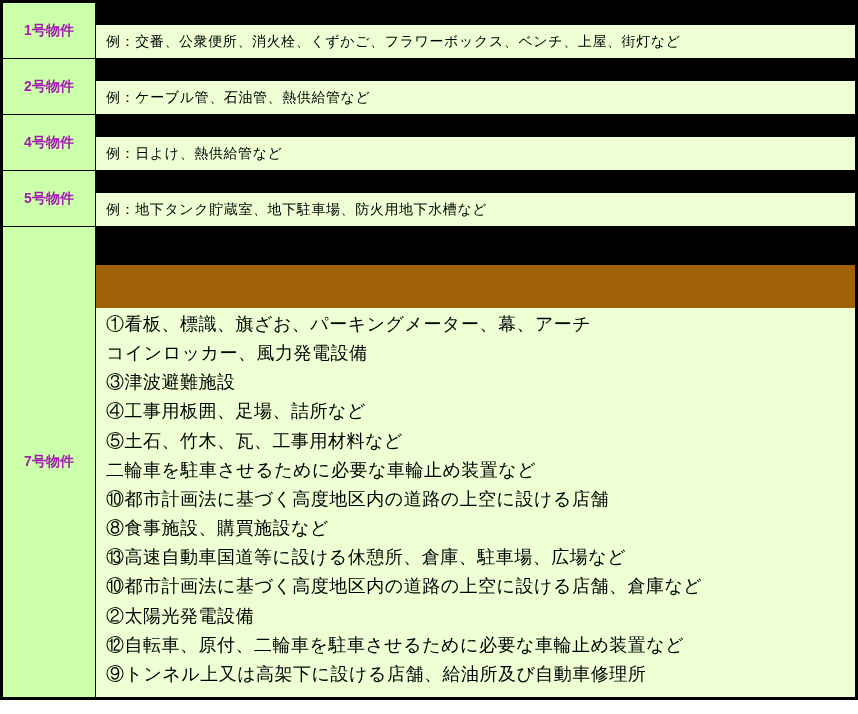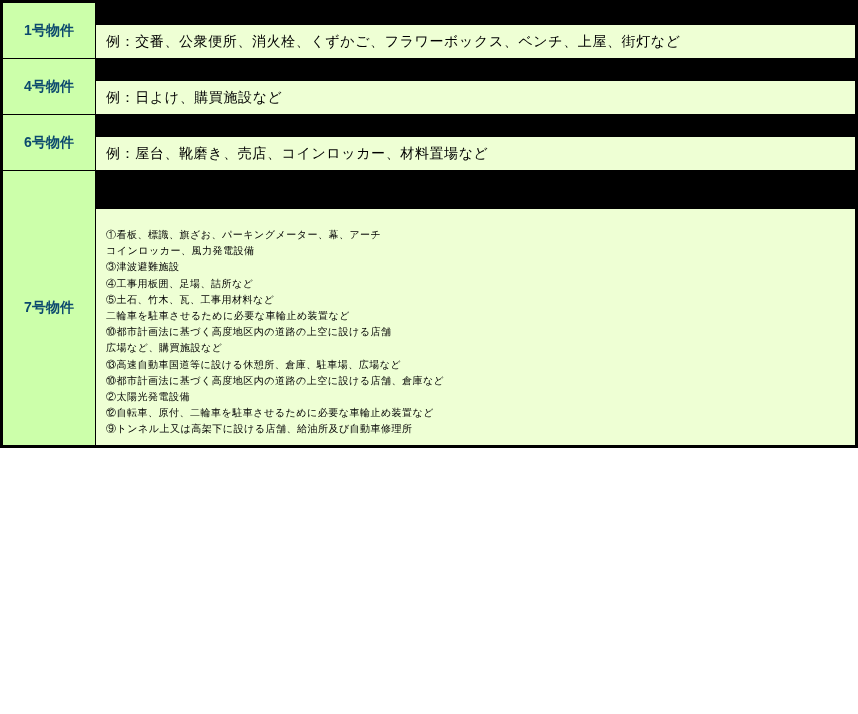--- a/index.html
+++ b/index.html
@@ -28,21 +28,21 @@
     border: 1px solid #000000;
     vertical-align: middle;
     padding: 0;
   }
   .label-cell {
     width: 92px;
     background: #ccffaa;
     text-align: center;
     font-weight: bold;
     font-size: 14px;
-    color: #0c4a6e;
+    color: #a21caf;
     font-family: "Liberation Sans", "DejaVu Sans", sans-serif;
     letter-spacing: 0px;
   }
   .content-cell {
     padding: 0;
     background: #a16207;
   }
   .blackbar {
     background: #000000;
     height: 22px;
@@ -54,25 +54,26 @@
   .example {
     background: #eeffd4;
     font-size: 14px;
     color: #000000;
     padding: 6px 8px 6px 10px;
     line-height: 1.5;
     letter-spacing: 0.6px;
   }
   .example-list {
     background: #eeffd4;
-    font-size: 10px;
+    font-size: 18px;
     color: #000000;
-    padding: 18px 8px 8px 10px;
+    padding: 2px 8px 8px 10px;
     line-height: 1.62;
     letter-spacing: 0.5px;
+    margin-top: 43px;
   }
   .example-list div {
     white-space: nowrap;
   }
   .row7 .blackbar {
     height: 38px;
   }
 </style>
 </head>
 <body>
@@ -81,46 +82,53 @@
   <table class="main">
     <tbody>
       <tr>
         <td class="label-cell">1号物件</td>
         <td class="content-cell">
           <div class="blackbar"></div>
           <div class="example">例：交番、公衆便所、消火栓、くずかご、フラワーボックス、ベンチ、上屋、街灯など</div>
         </td>
       </tr>
       <tr>
+        <td class="label-cell">2号物件</td>
+        <td class="content-cell">
+          <div class="blackbar"></div>
+          <div class="example">例：ケーブル管、石油管、熱供給管など</div>
+        </td>
+      </tr>
+      <tr>
         <td class="label-cell">4号物件</td>
         <td class="content-cell">
           <div class="blackbar"></div>
-          <div class="example">例：日よけ、購買施設など</div>
+          <div class="example">例：日よけ、熱供給管など</div>
         </td>
       </tr>
       <tr>
-        <td class="label-cell">6号物件</td>
+        <td class="label-cell">5号物件</td>
         <td class="content-cell">
           <div class="blackbar"></div>
-          <div class="example">例：屋台、靴磨き、売店、コインロッカー、材料置場など</div>
+          <div class="example">例：地下タンク貯蔵室、地下駐車場、防火用地下水槽など</div>
         </td>
       </tr>
       <tr class="row7">
         <td class="label-cell">7号物件</td>
         <td class="content-cell">
           <div class="blackbar"></div>
           <div class="example-list">
             <div>①看板、標識、旗ざお、パーキングメーター、幕、アーチ</div>
             <div>コインロッカー、風力発電設備</div>
             <div>③津波避難施設</div>
             <div>④工事用板囲、足場、詰所など</div>
             <div>⑤土石、竹木、瓦、工事用材料など</div>
             <div>二輪車を駐車させるために必要な車輪止め装置など</div>
             <div>⑩都市計画法に基づく高度地区内の道路の上空に設ける店舗</div>
-            <div>広場など、購買施設など</div>
+            <div>⑧食事施設、購買施設など</div>
             <div>⑬高速自動車国道等に設ける休憩所、倉庫、駐車場、広場など</div>
             <div>⑩都市計画法に基づく高度地区内の道路の上空に設ける店舗、倉庫など</div>
             <div>②太陽光発電設備</div>
             <div>⑫自転車、原付、二輪車を駐車させるために必要な車輪止め装置など</div>
             <div>⑨トンネル上又は高架下に設ける店舗、給油所及び自動車修理所</div>
           </div>
         </td>
       </tr>
     </tbody>
   </table>

